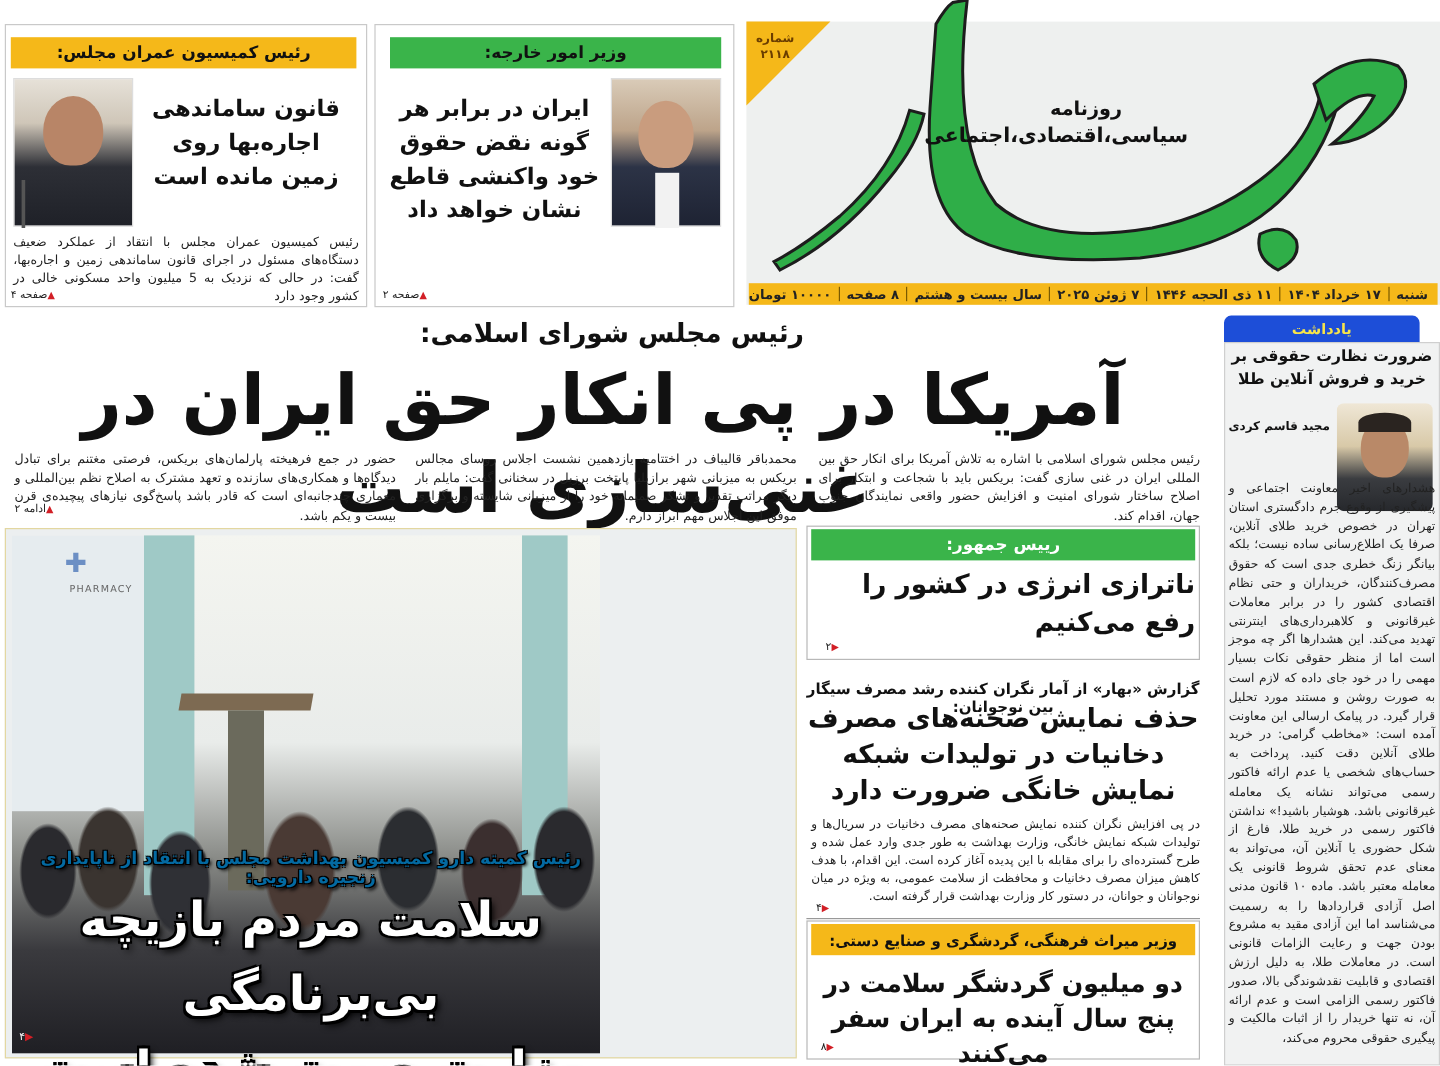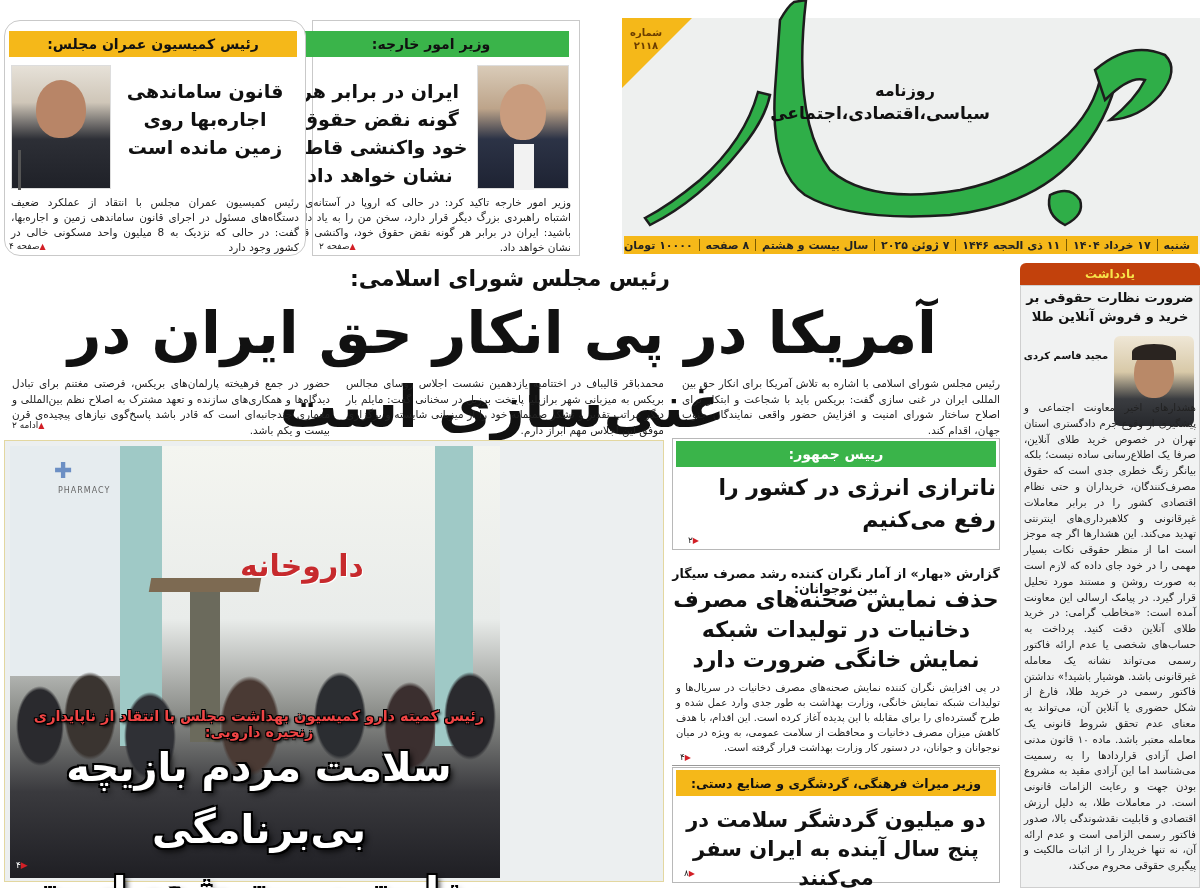--- a/index.html
+++ b/index.html
@@ -34,21 +34,21 @@
   .pageref .tri { color: #d21f26; font-size: 8px; }
 
   
   #main-kicker { left: 300px; top: 266px; width: 420px; text-align: center; font-size: 22px; font-weight: bold; color: #111; }
   #main-headline { left: 0; top: 296px; width: 1005px; text-align: center; font-size: 58px; font-weight: bold; color: #111; line-height: 74px; letter-spacing: -1px; font-family: "DejaVu Sans", sans-serif; }
   .lead-col { position: absolute; top: 376px; width: 318px; font-size: 10.5px; line-height: 15.5px; text-align: justify; color: #222; }
 
   
   #photo-box { left: 4px; top: 440px; width: 660px; height: 442px; background: #eceff0; border: 1px solid #e3d7a0; }
   #photo-img { left: 10px; top: 446px; width: 490px; height: 432px; overflow: hidden; }
-  #photo-kicker { left: 14px; top: 708px; width: 490px; text-align: center; font-size: 14.5px; font-weight: bold; color: #ef4444;
+  #photo-kicker { left: 14px; top: 708px; width: 490px; text-align: center; font-size: 14.5px; font-weight: bold; color: #0369a1;
     text-shadow: 1px 1px 0 #000, -1px 1px 0 #000, 1px -1px 0 #000, -1px -1px 0 #000, 2px 2px 3px #000; }
   #photo-headline { left: 14px; top: 736px; width: 490px; text-align: center; font-size: 40px; font-weight: bold; color: #fff; line-height: 62px;
     text-shadow: 2px 2px 0 #000, -2px 2px 0 #000, 2px -2px 0 #000, -2px -2px 0 #000, 3px 3px 6px #000; }
   #photo-pageref { left: 16px; top: 860px; font-size: 9px; color: #fff; }
 
   
   #president-box { left: 672px; top: 438px; width: 328px; height: 112px; border: 1px solid #b8b8b8; }
   #president-kicker { left: 676px; top: 441px; width: 320px; height: 26px; background: #3ab44a; font-size: 14px; font-weight: bold; color: #fff; display: flex; align-items: center; justify-content: center; }
   #president-head { left: 676px; top: 472px; width: 320px; text-align: right; font-size: 22px; font-weight: bold; line-height: 32px; color: #111; }
   #president-ref { left: 688px; top: 535px; }
@@ -58,21 +58,21 @@
   #report-body { left: 676px; top: 680px; width: 324px; font-size: 10px; line-height: 15px; text-align: justify; color: #222; }
   #report-ref { left: 680px; top: 752px; }
   #report-divider { left: 672px; top: 765px; width: 328px; height: 1px; background: #999; }
 
   #tourism-box { left: 672px; top: 767px; width: 328px; height: 116px; border: 1px solid #b8b8b8; }
   #tourism-kicker { left: 676px; top: 770px; width: 320px; height: 26px; background: #f5b819; font-size: 12.5px; font-weight: bold; color: #111; display: flex; align-items: center; justify-content: center; }
   #tourism-head { left: 676px; top: 806px; width: 320px; text-align: center; font-size: 21px; font-weight: bold; line-height: 29px; color: #111; }
   #tourism-ref { left: 684px; top: 868px; }
 
   
-  #op-tab { left: 1020px; top: 263px; width: 180px; height: 22px; background: #c2410c; border-radius: 6px 6px 0 0; font-size: 12px; font-weight: bold; color: #f7e44a; display: flex; align-items: center; justify-content: center; }
+  #op-tab { left: 1020px; top: 263px; width: 163px; height: 22px; background: #1d4ed8; border-radius: 6px 6px 0 0; font-size: 12px; font-weight: bold; color: #f7e44a; display: flex; align-items: center; justify-content: center; }
   #op-box { left: 1020px; top: 285px; width: 180px; height: 603px; background: #f1f2f2; border: 1px solid #cfcfcf; }
   #op-title { left: 1022px; top: 288px; width: 176px; text-align: center; font-size: 13px; font-weight: bold; line-height: 19px; color: #111; }
   #op-photo { left: 1114px; top: 336px; width: 80px; height: 90px; border-radius: 6px; overflow: hidden; }
   #op-author { left: 1020px; top: 346px; width: 92px; text-align: center; font-size: 10px; line-height: 20px; color: #111; font-weight: bold; }
   #op-body { left: 1024px; top: 400px; width: 172px; font-size: 10.2px; line-height: 15.8px; text-align: justify; color: #222; }
 </style>
 </head>
 <body>
 
 <div class="abs" id="masthead"></div>
@@ -106,58 +106,56 @@
     <span class="sep"></span>
   <span>۷ ژوئن ۲۰۲۵</span>
     <span class="sep"></span>
   <span>سال بیست و هشتم</span>
     <span class="sep"></span>
   <span>۸ صفحه</span>
     <span class="sep"></span>
   <span>۱۰۰۰۰ تومان</span>
 </div>
 
-<div class="abs topbox" style="left:312px; width:268px;">
+<div class="abs topbox" style="left:312px; width:300px;">
   <div class="kicker-bar kicker-green" style="right:10px; width:276px;">وزیر امور خارجه:</div>
   <div class="photo" style="right:10px; top:44px; width:92px; height:124px; background:linear-gradient(180deg,#d9cbb8 0%,#bda48a 35%,#2c3346 60%,#1e2333 100%);">
     <div style="position:absolute; left:22px; top:18px; width:46px; height:56px; border-radius:50% 50% 45% 45%; background:#c99c7e;"></div>
     <div style="position:absolute; left:36px; top:78px; width:20px; height:46px; background:#f2f2f2;"></div>
   </div>
   <div class="boxhead" style="right:108px; top:56px; width:182px;">ایران در برابر هر گونه نقض حقوق خود واکنشی قاطع نشان خواهد داد</div>
-  <div class="boxbody" style="right:8px; top:174px; width:284px;">وزیر امور خارجه تاکید کرد: در حالی که اروپا در آستانه‌ی یک اشتباه راهبردی بزرگ دیگر قرار دارد، سخن من را به یاد داشته باشید: ایران در برابر هر گونه نقض حقوق خود، واکنشی قاطع نشان خواهد داد.</div>
   <div class="pageref" style="left:6px; top:220px;"><span class="tri">▲</span><span>صفحه ۲</span></div>
 </div>
 
-<div class="abs topbox" style="left:4px; width:302px;border-radius:16px;">
+<div class="abs topbox" style="left:4px; width:302px;">
   <div class="kicker-bar kicker-yellow" style="right:8px; width:288px;">رئیس کمیسیون عمران مجلس:</div>
   <div class="photo" style="left:6px; top:44px; width:100px; height:124px; background:linear-gradient(180deg,#e6e1d8 0%,#cfc6b8 30%,#2d2f36 60%,#1f2128 100%);">
     <div style="position:absolute; left:24px; top:14px; width:50px; height:58px; border-radius:50% 50% 45% 45%; background:#b88567;"></div>
     <div style="position:absolute; left:6px; top:84px; width:3px; height:40px; background:#555;"></div>
   </div>
   <div class="boxhead" style="right:12px; top:56px; width:176px;">قانون ساماندهی اجاره‌بها روی زمین مانده است</div>
-  <div class="boxbody" style="right:6px; top:174px; width:288px;">رئیس کمیسیون عمران مجلس با انتقاد از عملکرد ضعیف دستگاه‌های مسئول در اجرای قانون ساماندهی زمین و اجاره‌بها، گفت: در حالی که نزدیک به 8 میلیون واحد مسکونی خالی در کشور وجود دارد</div>
+  <div class="boxbody" style="right:6px; top:174px; width:288px;">رئیس کمیسیون عمران مجلس با انتقاد از عملکرد ضعیف دستگاه‌های مسئول در اجرای قانون ساماندهی زمین و اجاره‌بها، گفت: در حالی که نزدیک به 5 میلیون واحد مسکونی خالی در کشور وجود دارد</div>
   <div class="pageref" style="left:4px; top:220px;"><span class="tri">▲</span><span>صفحه ۴</span></div>
 </div>
 
 <div class="abs" id="main-kicker">رئیس مجلس شورای اسلامی:</div>
 <div class="abs" id="main-headline">آمریکا در پی انکار حق ایران در غنی‌سازی است</div>
 <div class="lead-col" style="left:682px;">رئیس مجلس شورای اسلامی با اشاره به تلاش آمریکا برای انکار حق بین المللی ایران در غنی سازی گفت: بریکس باید با شجاعت و ابتکار برای اصلاح ساختار شورای امنیت و افزایش حضور واقعی نمایندگان جنوب جهان، اقدام کند.</div>
 <div class="lead-col" style="left:346px;">محمدباقر قالیباف در اختتامیه یازدهمین نشست اجلاس روسای مجالس بریکس به میزبانی شهر برازیلیا پایتخت برزیل در سخنانی گفت: مایلم بار دیگر مراتب تقدیر و تشکر صمیمانه خود را از میزبانی شایسته و برگزاری موفق این اجلاس مهم ابراز دارم.</div>
 <div class="lead-col" style="left:12px;">حضور در جمع فرهیخته پارلمان‌های بریکس، فرصتی مغتنم برای تبادل دیدگاه‌ها و همکاری‌های سازنده و تعهد مشترک به اصلاح نظم بین‌المللی و معماری چندجانبه‌ای است که قادر باشد پاسخ‌گوی نیازهای پیچیده‌ی قرن بیست و یکم باشد.</div>
 <div class="abs pageref" style="left:12px; top:420px;"><span class="tri">▲</span><span>ادامه ۲</span></div>
 
 <div class="abs" id="photo-box"></div>
 <div class="abs" id="photo-img">
   <div style="position:absolute; inset:0; background:linear-gradient(180deg,#f4f5f0 0%,#e9ecea 40%,#8a8c88 62%,#3a3a3e 80%,#1f1f24 100%);"></div>
   <div style="position:absolute; left:0; top:0; width:110px; height:230px; background:#e6ecef;"></div>
   <div style="position:absolute; left:110px; top:0; width:42px; height:300px; background:#9fc9c6;"></div>
   <div style="position:absolute; left:425px; top:0; width:38px; height:300px; background:#9fc9c6;"></div>
   <div style="position:absolute; left:44px; top:12px; font-size:22px; color:#6c8fc4;">✚</div>
   <div style="position:absolute; left:48px; top:40px; font-size:8px; color:#666; letter-spacing:1px;">PHARMACY</div>
-  <div style="position:absolute; left:230px; top:102px; font-size:30px; font-weight:bold; color:#c72a2d; text-shadow:1px 1px 0 #fff;">داروخانه</div>
   <div style="position:absolute; left:140px; top:132px; width:110px; height:14px; background:#7d6a52; transform:skewX(-10deg);"></div>
   <div style="position:absolute; left:180px; top:146px; width:30px; height:150px; background:#6b6a5c;"></div>
 
   <div style="position:absolute; left:0; top:200px; width:490px; height:232px; background:
     radial-gradient(ellipse 24px 40px at 30px 80px,#2a2a2e 90%,transparent 100%),
     radial-gradient(ellipse 26px 44px at 80px 70px,#3a3430 90%,transparent 100%),
     radial-gradient(ellipse 26px 44px at 140px 90px,#2f3035 90%,transparent 100%),
     radial-gradient(ellipse 30px 50px at 240px 80px,#4a3a34 90%,transparent 100%),
     radial-gradient(ellipse 26px 44px at 330px 70px,#2b2d31 90%,transparent 100%),
     radial-gradient(ellipse 26px 44px at 400px 80px,#3b2f2f 90%,transparent 100%),

